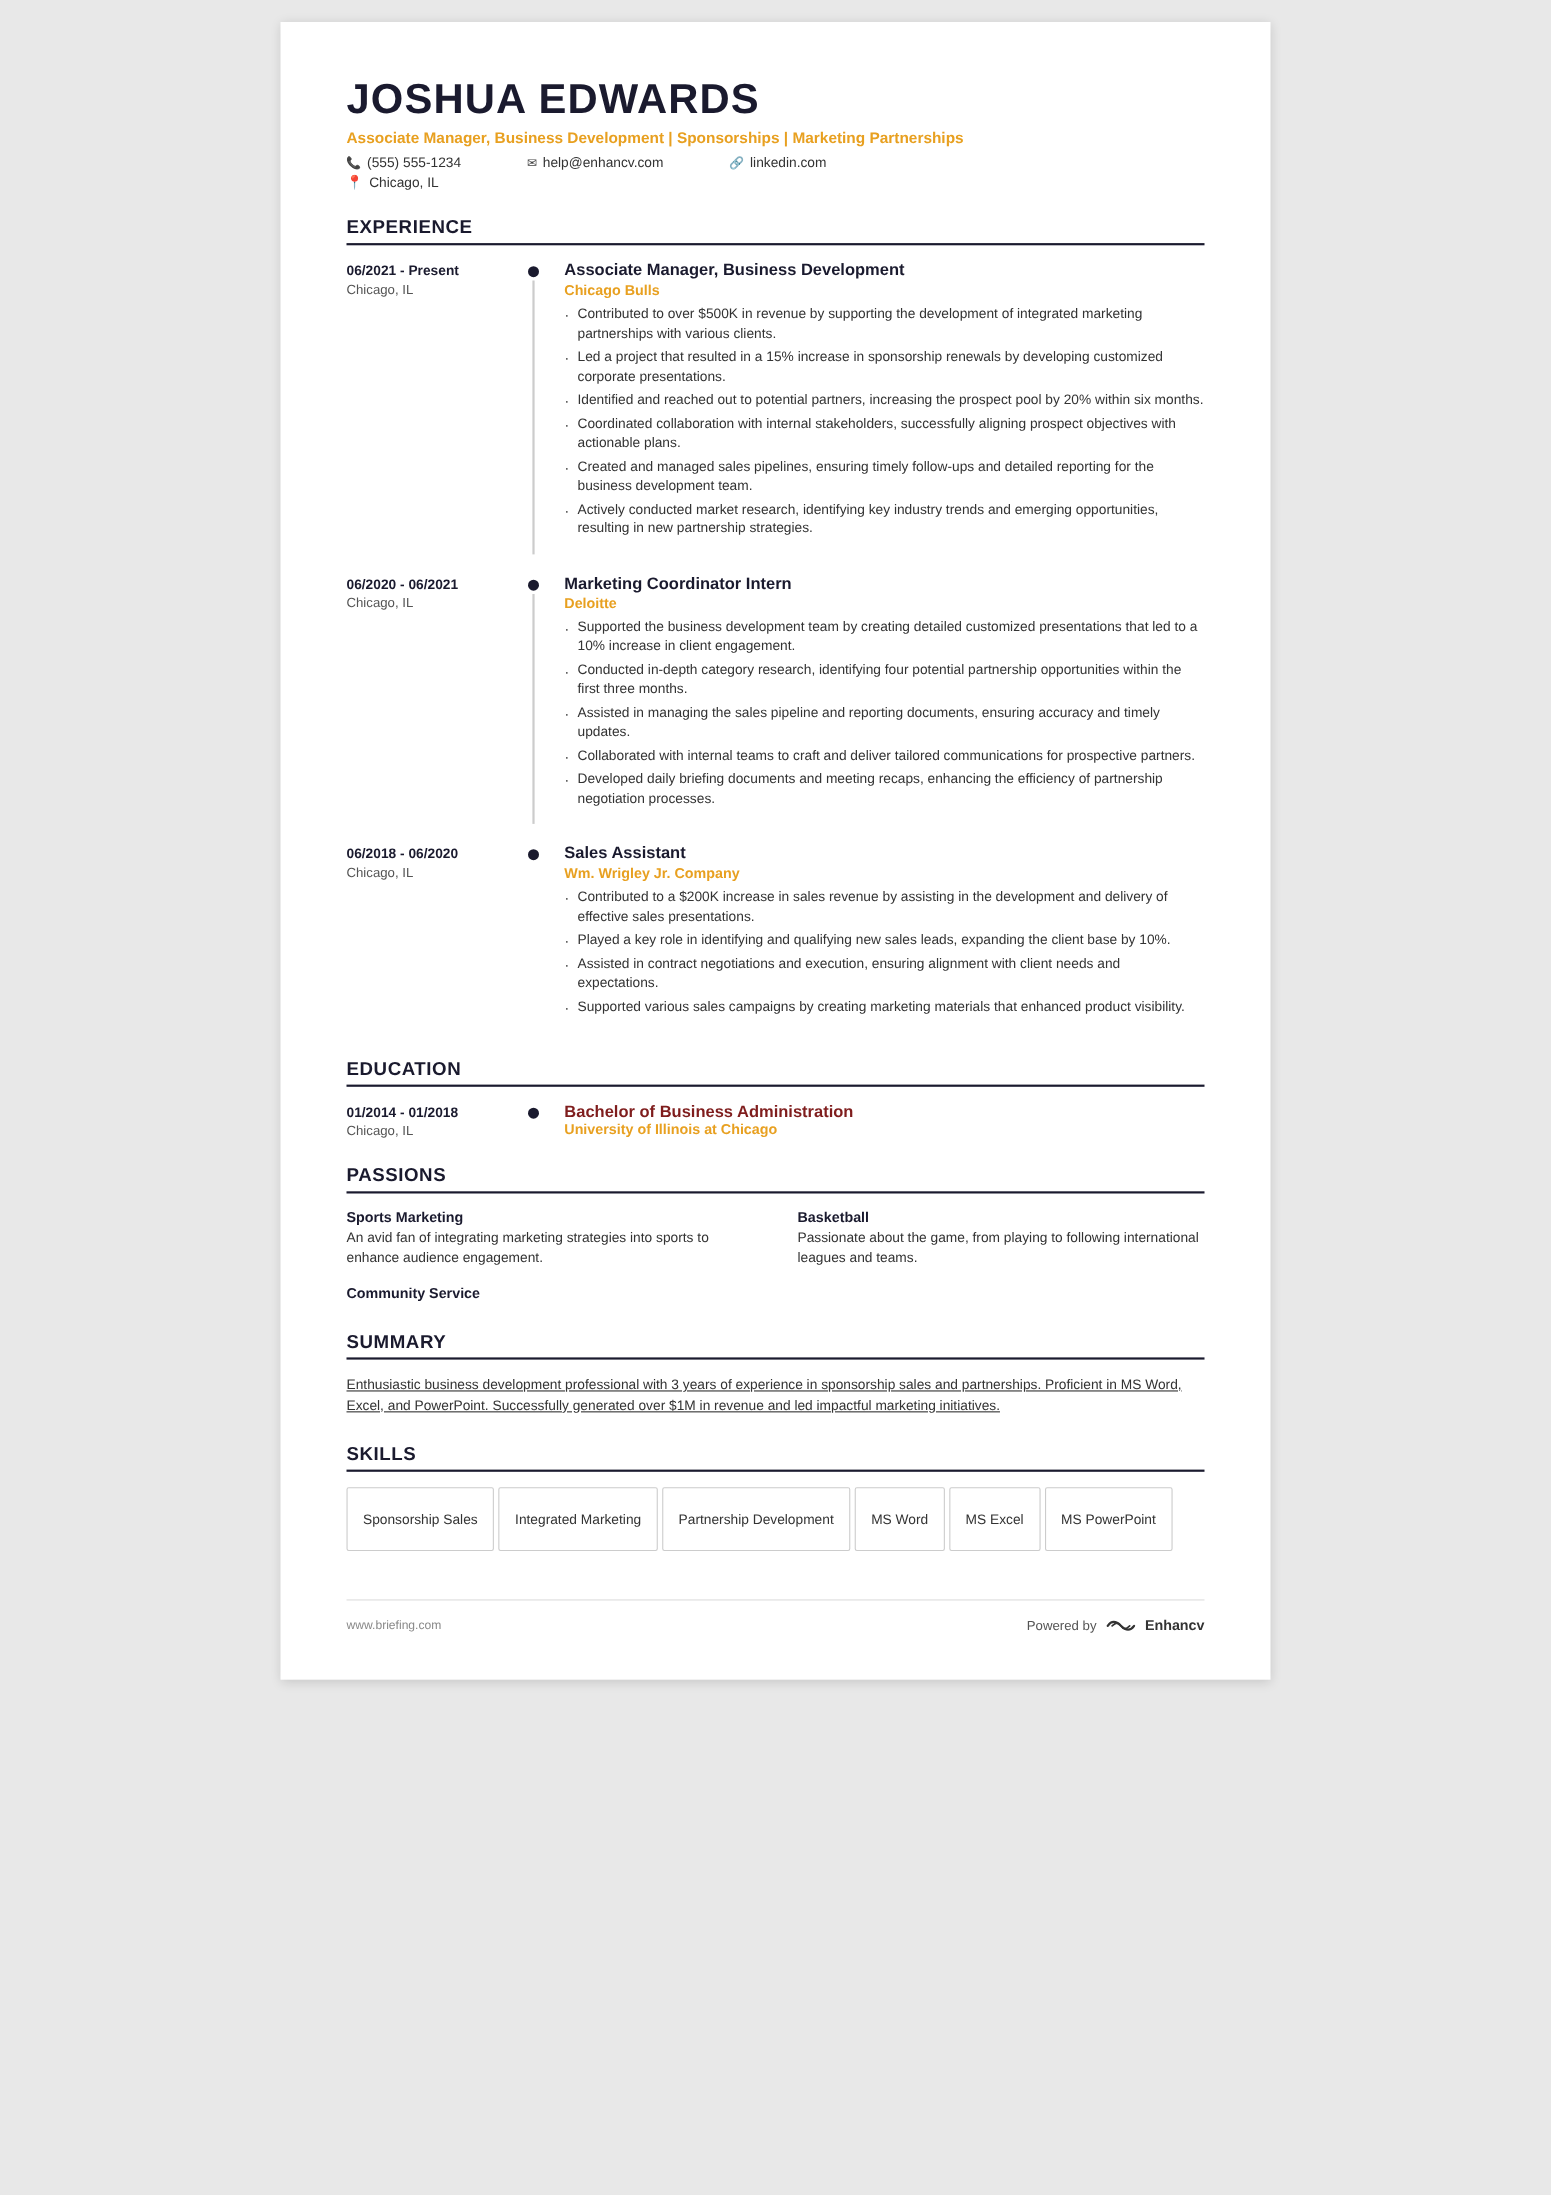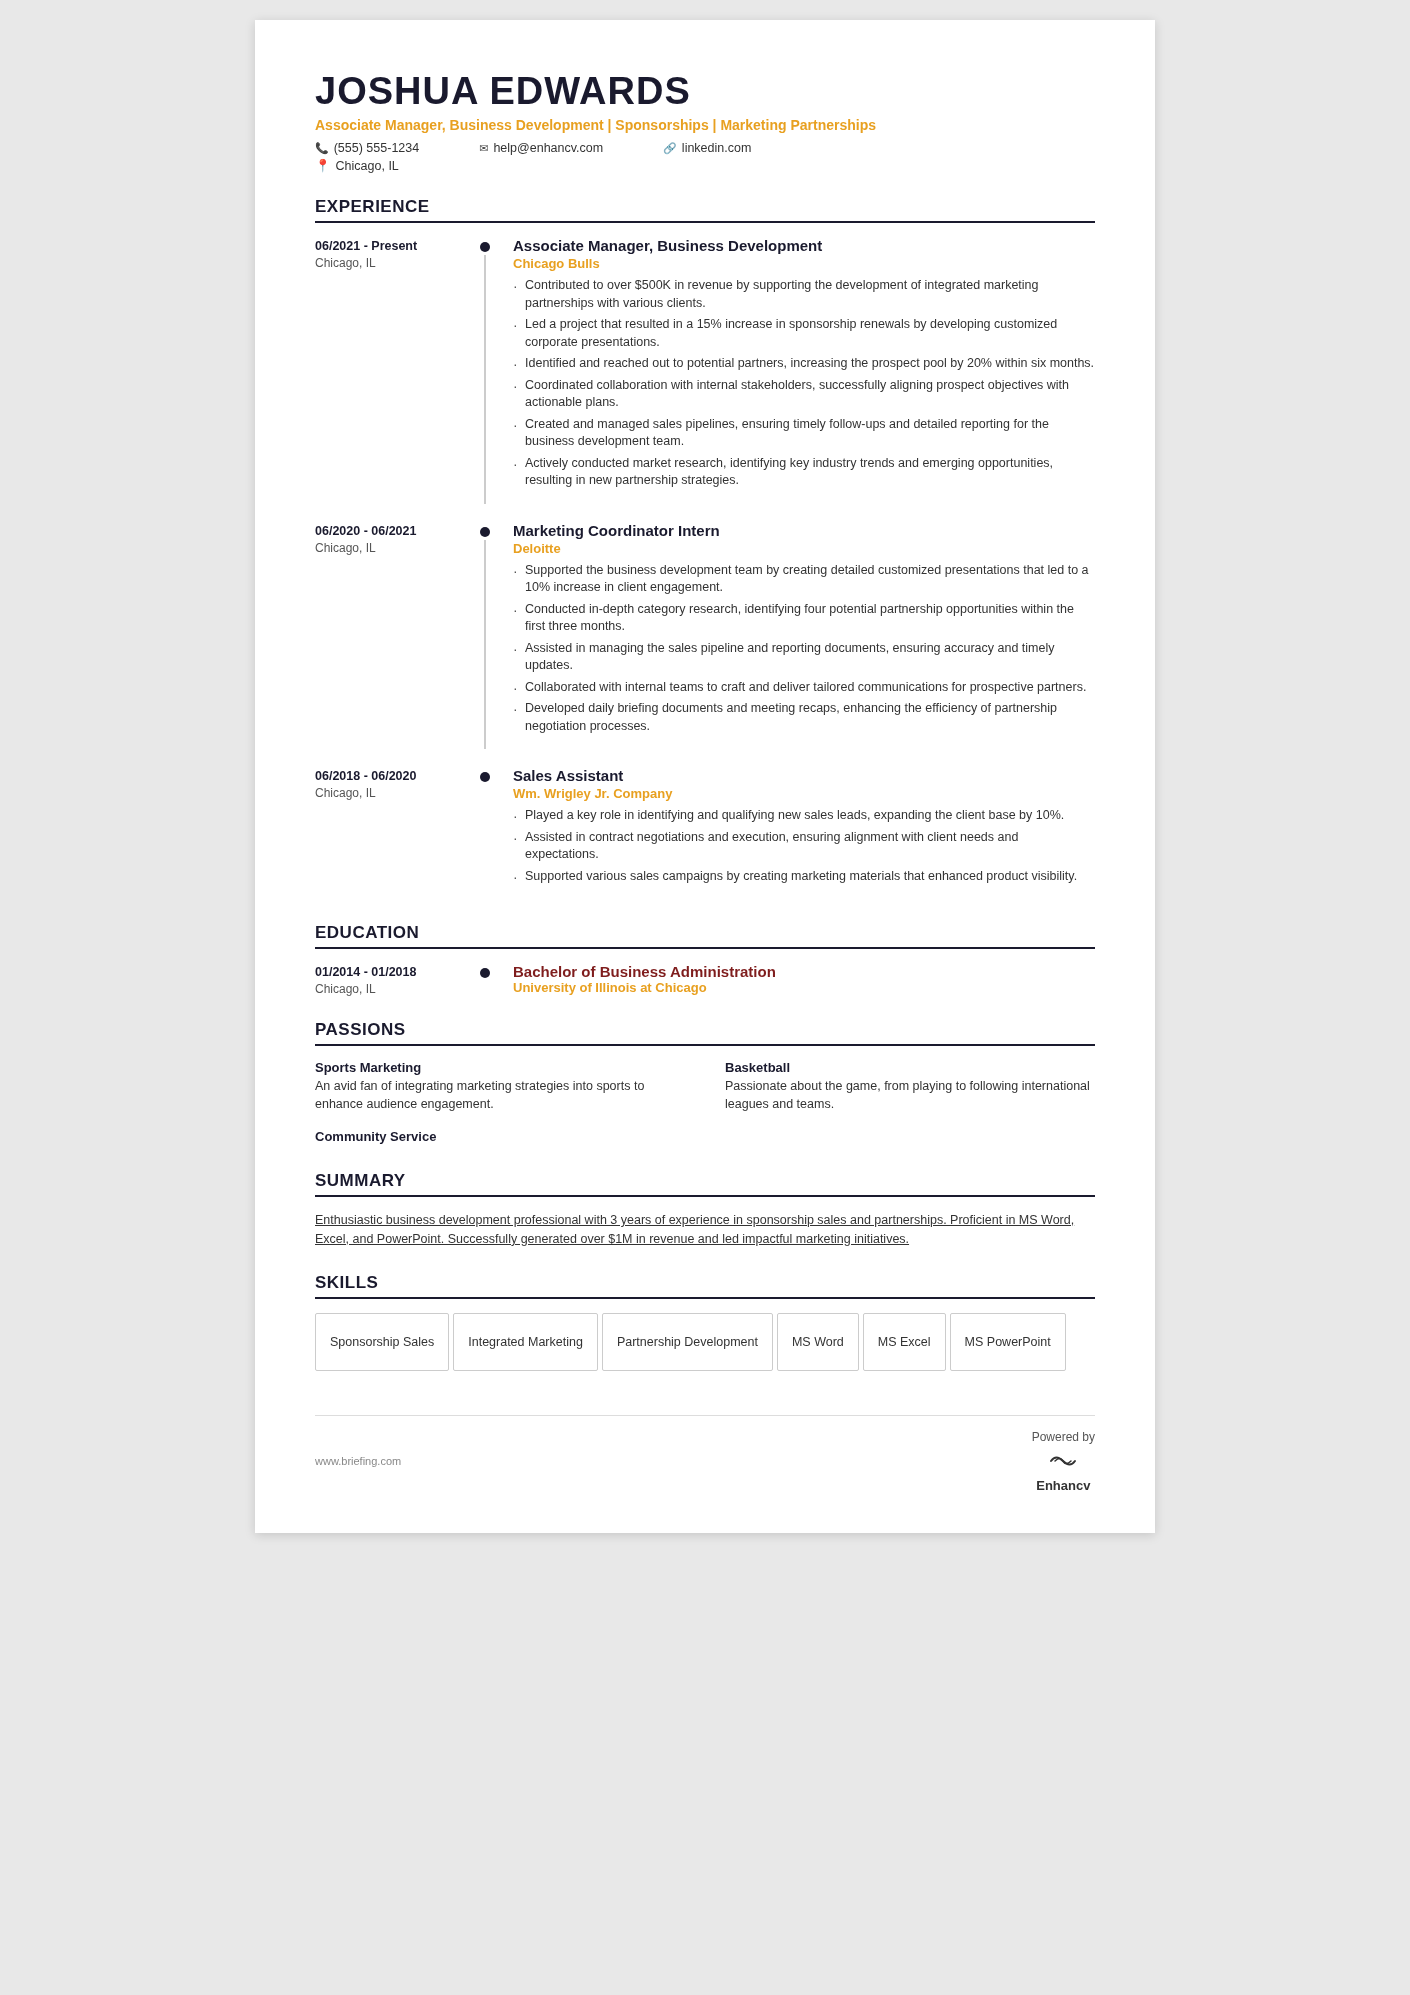--- a/index.html
+++ b/index.html
@@ -216,21 +216,20 @@
       border-top: 1px solid #ddd;
       font-size: 11px;
       color: #888;
     }
     .footer-brand {
       display: flex;
       align-items: center;
       gap: 8px;
       font-size: 12px;
       color: #555;
-      flex-direction: column;
     }
     .footer-logo {
       font-size: 13px;
       font-weight: 700;
       color: #333;
     }
   </style>
 </head>
 <body>
 
@@ -311,20 +310,21 @@
       <div class="exp-location">Chicago, IL</div>
     </div>
     <div class="exp-dot-col">
       <div class="exp-dot"></div>
 
     </div>
     <div class="exp-content">
       <div class="exp-job-title">Sales Assistant</div>
       <div class="exp-company">Wm. Wrigley Jr. Company</div>
       <ul class="exp-bullets">
+        <li class="">Contributed to a $200K increase in sales revenue by assisting in the development and delivery of effective sales presentations.</li>
             <li class="">Played a key role in identifying and qualifying new sales leads, expanding the client base by 10%.</li>
             <li class="">Assisted in contract negotiations and execution, ensuring alignment with client needs and expectations.</li>
             <li class="">Supported various sales campaigns by creating marketing materials that enhanced product visibility.</li>
       </ul>
     </div>
   </div>
     </div>
 
   <div class="section-title">EDUCATION</div>
 

